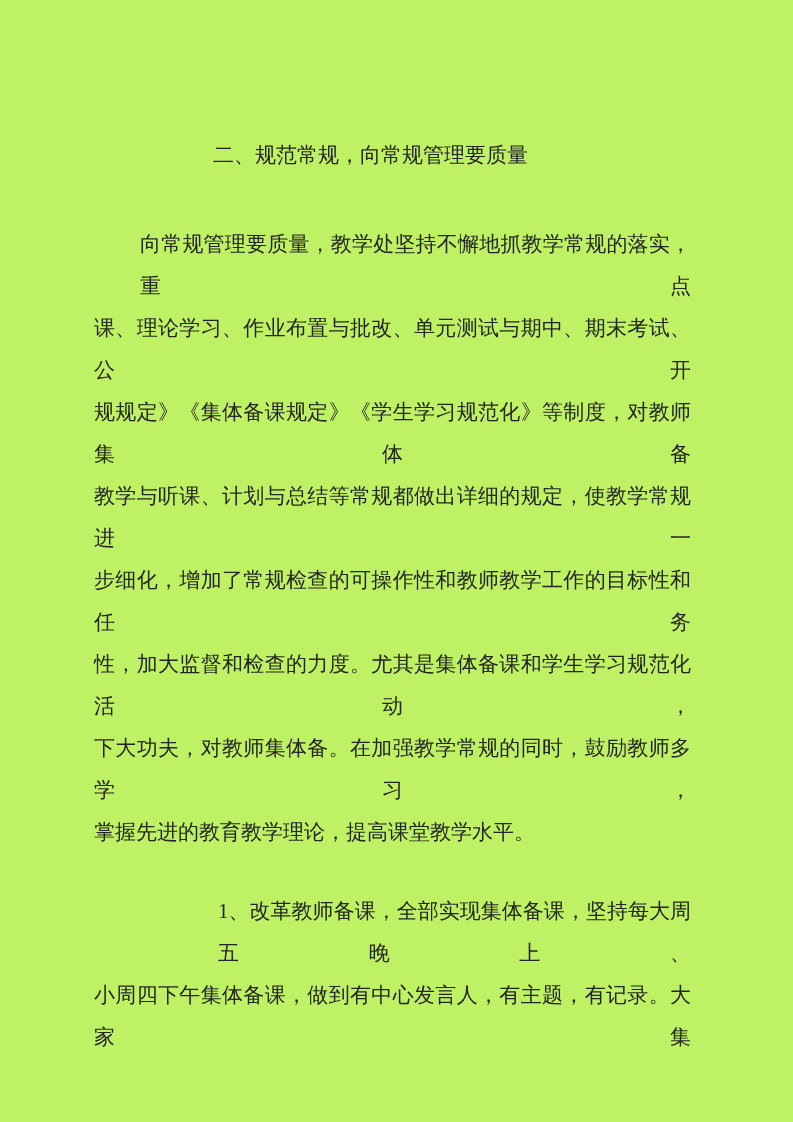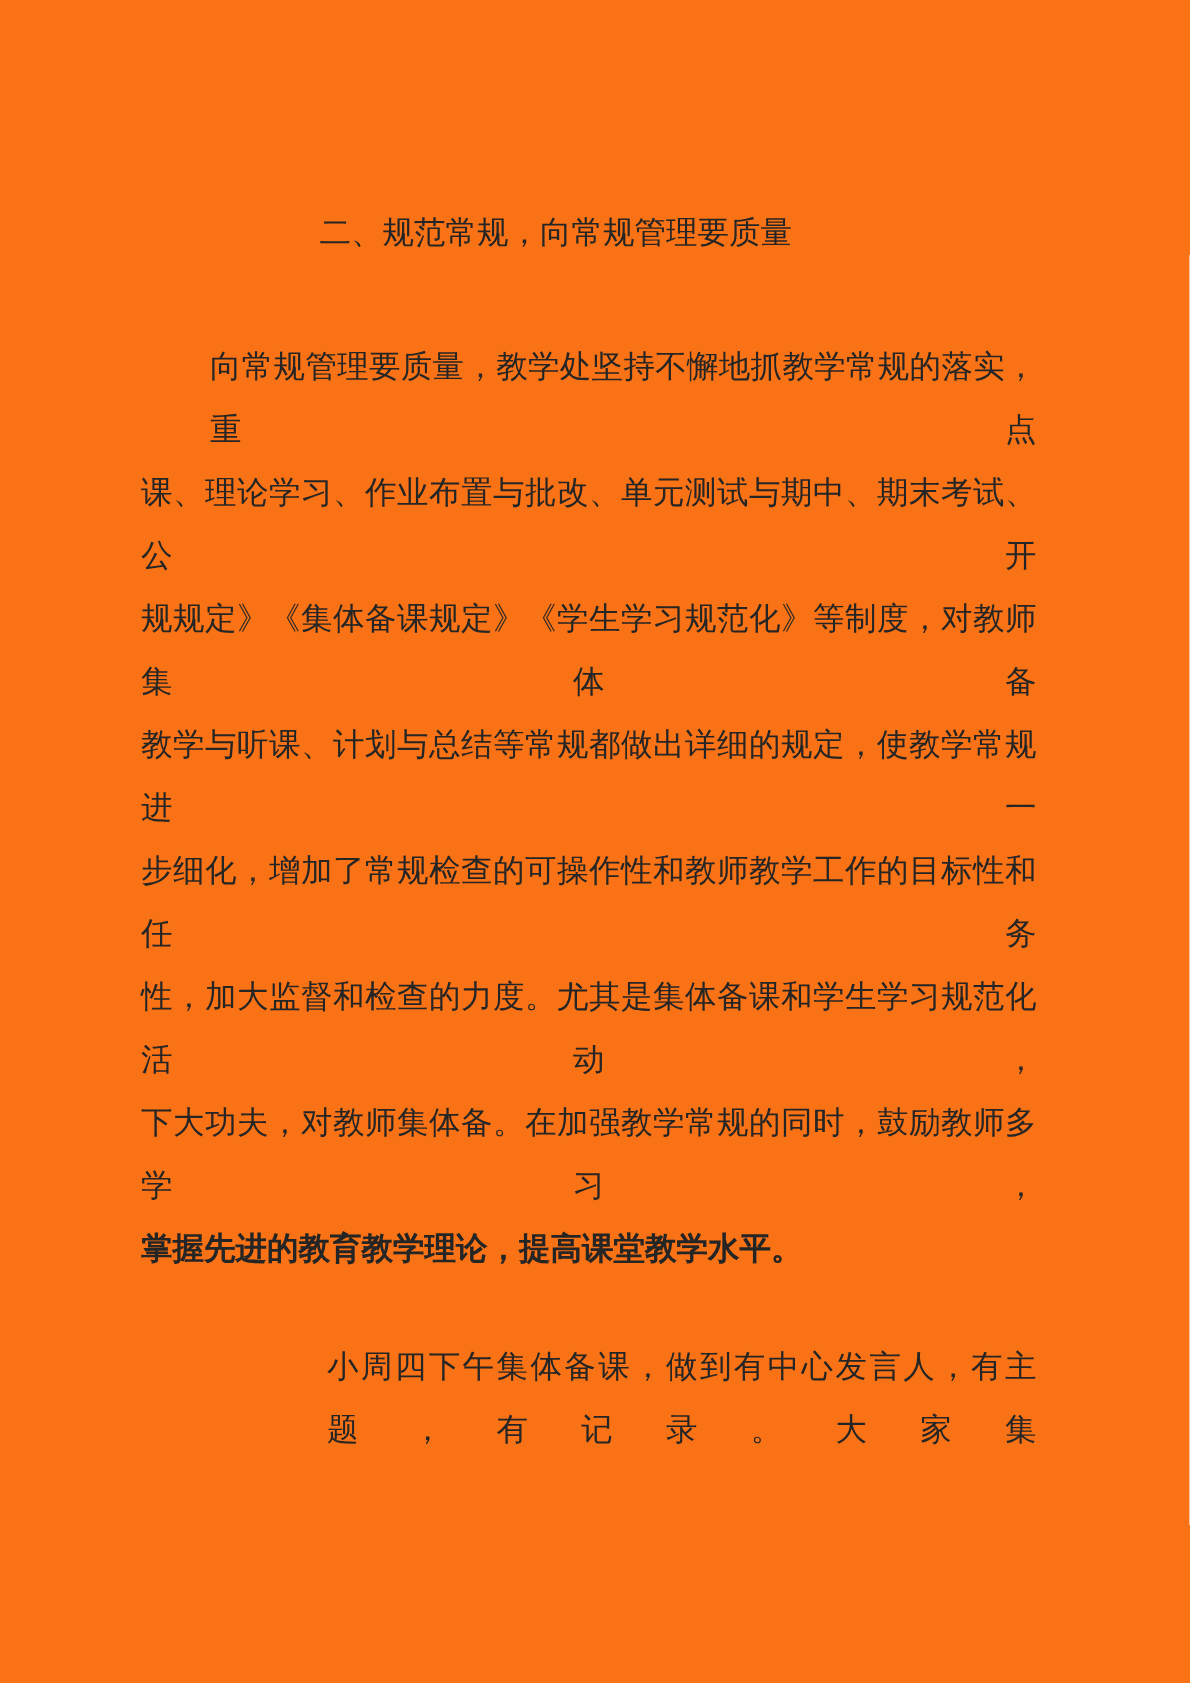--- a/index.html
+++ b/index.html
@@ -4,21 +4,21 @@
 <style>
   html, body {
     margin: 0;
     padding: 0;
     background: #ffffff;
   }
   .page {
     position: relative;
     width: 793px;
     height: 1122px;
-    background: #f97316;
+    background: #bef264;
     overflow: hidden;
     font-family: "Liberation Serif", "DejaVu Serif", serif;
     color: #252525;
   }
   .content {
     position: absolute;
     left: 94px;
     top: 0;
     width: 597px;
   }
@@ -38,36 +38,36 @@
   .line {
     text-align: justify;
     text-align-last: justify;
   }
   .para-0 .line:first-child { padding-left: 46px; }
   .para-1 .line:first-child { padding-left: 124px; }
   
   .para-0 .line:last-child {
     text-align: left;
     text-align-last: left;
-    font-weight: bold;
   }
 </style>
 </head>
 <body>
 
 <div class="page">
   <div class="content">
     <div class="doc-title">二、规范常规，向常规管理要质量</div>
     <div class="paragraph para-0">
         <div class="line">向常规管理要质量，教学处坚持不懈地抓教学常规的落实，重点</div>
         <div class="line">课、理论学习、作业布置与批改、单元测试与期中、期末考试、公开</div>
         <div class="line">规规定》《集体备课规定》《学生学习规范化》等制度，对教师集体备</div>
         <div class="line">教学与听课、计划与总结等常规都做出详细的规定，使教学常规进一</div>
         <div class="line">步细化，增加了常规检查的可操作性和教师教学工作的目标性和任务</div>
         <div class="line">性，加大监督和检查的力度。尤其是集体备课和学生学习规范化活动，</div>
         <div class="line">下大功夫，对教师集体备。在加强教学常规的同时，鼓励教师多学习，</div>
         <div class="line">掌握先进的教育教学理论，提高课堂教学水平。</div>
       </div>
     <div class="paragraph para-1">
+        <div class="line">1、改革教师备课，全部实现集体备课，坚持每大周五晚上、</div>
         <div class="line">小周四下午集体备课，做到有中心发言人，有主题，有记录。大家集</div>
       </div>
   </div>
 </div>
 
 </body></html>

